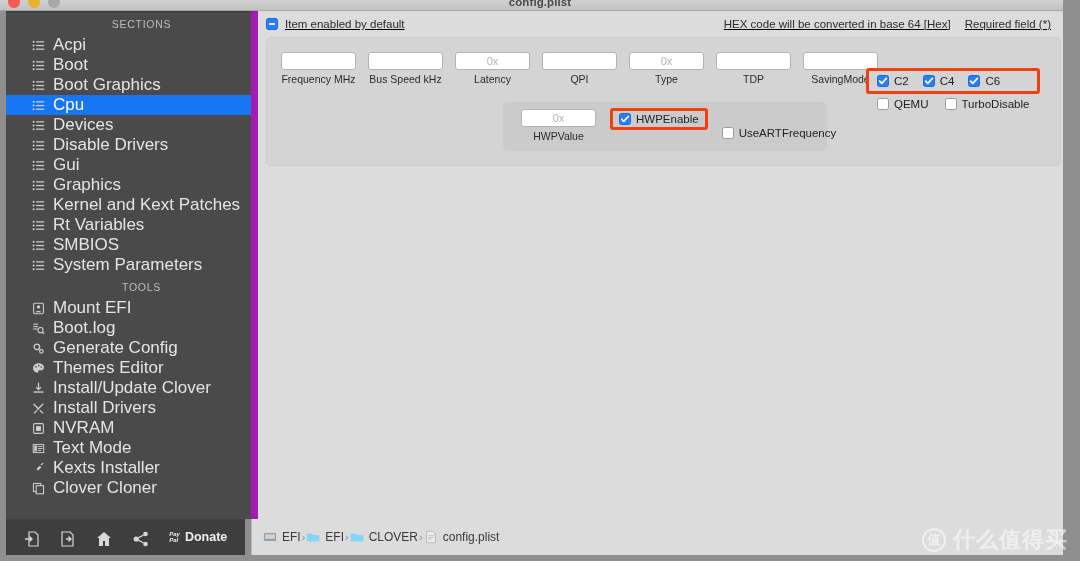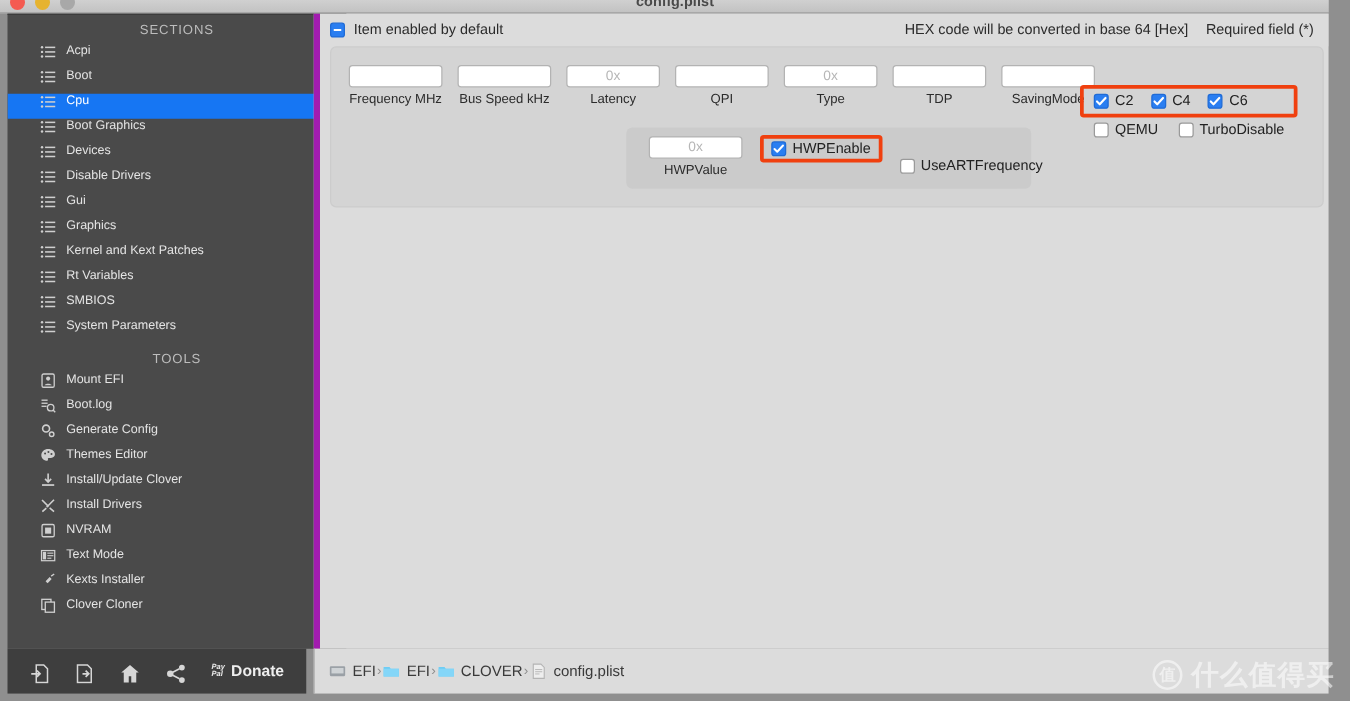--- a/index.html
+++ b/index.html
@@ -37,22 +37,22 @@
     position: absolute; left: 6px; top: 11px; width: 271px; height: 508px;
     background: #4a4a4a;
     border-top: 1px solid #3c3c3c;
     overflow: hidden;
   }
   .section-head {
     text-align: center; font-size: 10.5px; color: #bdbdbd;
     letter-spacing: .7px; padding: 6px 0 5px 0; font-weight: normal;
   }
   .nav-item {
-    display: flex; align-items: flex-start; gap: 8px;
-    height: 20px; padding-left: 26px; color: #e4e4e4; font-size: 10px;
+    display: flex; align-items: center; gap: 8px;
+    height: 20px; padding-left: 26px; color: #e4e4e4; font-size: 17px;
     white-space: nowrap;
   }
   .nav-item.active { background: #1676f3; color: #ffffff; }
   .ico { width: 13px; height: 13px; flex: 0 0 13px; display: block; }
   .ico svg { display: block; }
 
   
   .bottombar {
     position: absolute; left: 6px; top: 519px; width: 239px; height: 36px;
     background: #3e3e3e;
@@ -63,21 +63,22 @@
   .donate-lbl { font-size: 12.5px; font-weight: bold; color: #eeeeee; }
   .paypal {
     font-size: 6px; line-height: 6.5px; font-style: italic; font-weight: bold;
     color: #e8e8e8; text-align: left;
   }
 
   
   .content {
     position: absolute; left: 251px; top: 11px; width: 812px; height: 508px;
     background: #dcdcdc;
-    border-left: 5px solid #a21caf;
+    border-left: 7px solid #a21caf;
+    text-decoration: underline;
   }
   .content-header {
     height: 26px; display: flex; align-items: center;
     padding: 0 12px 0 8px; justify-content: space-between;
     background: #dcdcdc;
   }
   .hdr-left { display: flex; align-items: center; gap: 7px; }
   .hdr-right { display: flex; align-items: center; gap: 14px; }
   .hdr-text { font-size: 11.5px; color: #2b2b2b; }
   .cb-box {
@@ -210,45 +211,45 @@
               <circle cx="2" cy="3.5" r="1.2" fill="#cfcfcf"></circle>
               <circle cx="2" cy="8" r="1.2" fill="#cfcfcf"></circle>
               <circle cx="2" cy="12.5" r="1.2" fill="#cfcfcf"></circle>
               <rect x="5" y="2.8" width="10" height="1.5" fill="#cfcfcf"></rect>
               <rect x="5" y="7.3" width="10" height="1.5" fill="#cfcfcf"></rect>
               <rect x="5" y="11.8" width="10" height="1.5" fill="#cfcfcf"></rect>
             </svg>
           </span>
           <span>Boot</span>
         </div>
+        <div class="nav-item">
+          <span class="ico">
+            <svg width="13" height="13" viewBox="0 0 16 16">
+              <circle cx="2" cy="3.5" r="1.2" fill="#cfcfcf"></circle>
+              <circle cx="2" cy="8" r="1.2" fill="#cfcfcf"></circle>
+              <circle cx="2" cy="12.5" r="1.2" fill="#cfcfcf"></circle>
+              <rect x="5" y="2.8" width="10" height="1.5" fill="#cfcfcf"></rect>
+              <rect x="5" y="7.3" width="10" height="1.5" fill="#cfcfcf"></rect>
+              <rect x="5" y="11.8" width="10" height="1.5" fill="#cfcfcf"></rect>
+            </svg>
+          </span>
+          <span>Boot Graphics</span>
+        </div>
         <div class="nav-item active">
           <span class="ico">
             <svg width="13" height="13" viewBox="0 0 16 16">
               <circle cx="2" cy="3.5" r="1.2" fill="#cfcfcf"></circle>
               <circle cx="2" cy="8" r="1.2" fill="#cfcfcf"></circle>
               <circle cx="2" cy="12.5" r="1.2" fill="#cfcfcf"></circle>
               <rect x="5" y="2.8" width="10" height="1.5" fill="#cfcfcf"></rect>
               <rect x="5" y="7.3" width="10" height="1.5" fill="#cfcfcf"></rect>
               <rect x="5" y="11.8" width="10" height="1.5" fill="#cfcfcf"></rect>
             </svg>
           </span>
           <span>Cpu</span>
-        </div>
-        <div class="nav-item">
-          <span class="ico">
-            <svg width="13" height="13" viewBox="0 0 16 16">
-              <circle cx="2" cy="3.5" r="1.2" fill="#cfcfcf"></circle>
-              <circle cx="2" cy="8" r="1.2" fill="#cfcfcf"></circle>
-              <circle cx="2" cy="12.5" r="1.2" fill="#cfcfcf"></circle>
-              <rect x="5" y="2.8" width="10" height="1.5" fill="#cfcfcf"></rect>
-              <rect x="5" y="7.3" width="10" height="1.5" fill="#cfcfcf"></rect>
-              <rect x="5" y="11.8" width="10" height="1.5" fill="#cfcfcf"></rect>
-            </svg>
-          </span>
-          <span>Boot Graphics</span>
         </div>
         <div class="nav-item">
           <span class="ico">
             <svg width="13" height="13" viewBox="0 0 16 16">
               <circle cx="2" cy="3.5" r="1.2" fill="#cfcfcf"></circle>
               <circle cx="2" cy="8" r="1.2" fill="#cfcfcf"></circle>
               <circle cx="2" cy="12.5" r="1.2" fill="#cfcfcf"></circle>
               <rect x="5" y="2.8" width="10" height="1.5" fill="#cfcfcf"></rect>
               <rect x="5" y="7.3" width="10" height="1.5" fill="#cfcfcf"></rect>
               <rect x="5" y="11.8" width="10" height="1.5" fill="#cfcfcf"></rect>

